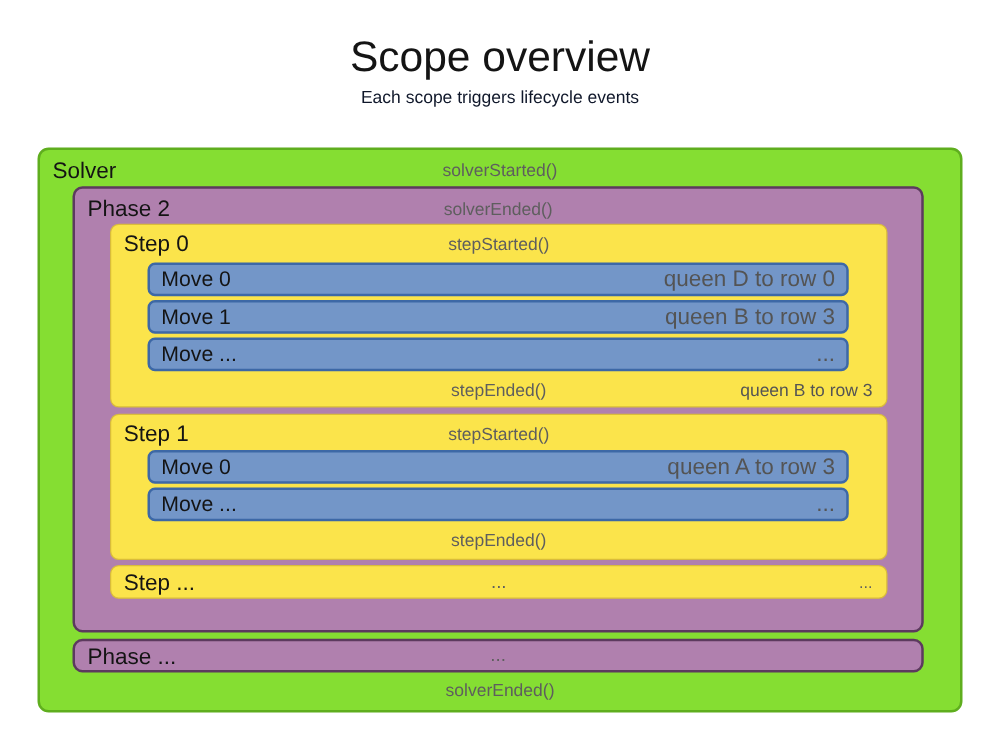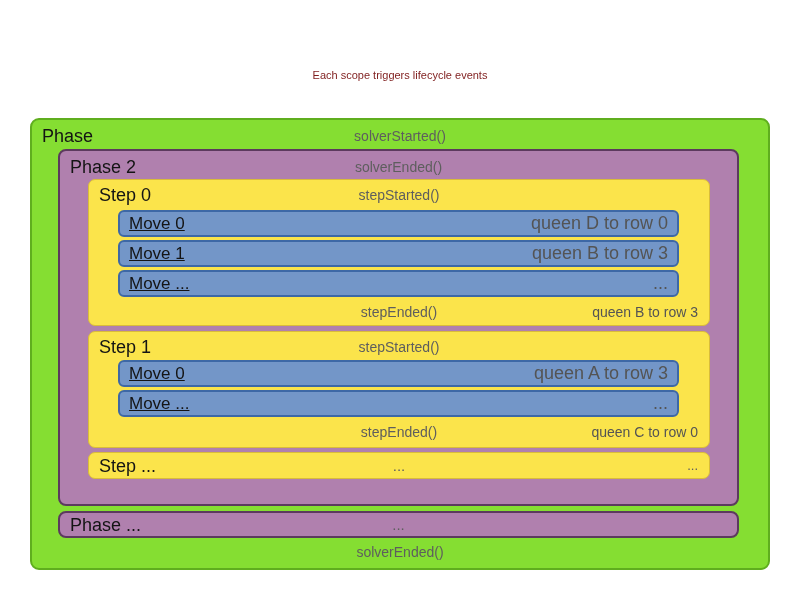--- a/index.html
+++ b/index.html
@@ -6,21 +6,21 @@
   .canvas{
     position:relative;width:800px;height:600px;background:#ffffff;overflow:hidden;
     font-family:"Liberation Sans","DejaVu Sans",sans-serif;
   }
   .title{
     position:absolute;top:27px;left:0;width:100%;text-align:center;
     font-size:34px;color:#141414;letter-spacing:0px;
   }
   .subtitle{
     position:absolute;top:69px;left:0;width:100%;text-align:center;
-    font-size:11px;color:#7f1d1d;
+    font-size:14px;color:#0f172a;
   }
   .box{position:absolute;box-sizing:border-box;}
   .solver{
     left:30px;top:118px;width:740px;height:452px;
     background:#85DE32;border:2px solid #5FAE1E;border-radius:9px;
   }
   .phase{
     background:#B080AE;border:2px solid #5C3A5E;border-radius:8px;
   }
   .phase-main{left:26px;top:29px;width:681px;height:357px;}
@@ -30,21 +30,21 @@
   }
   .step-0{left:28px;top:28px;width:622px;height:147px;}
   .step-1{left:28px;top:180px;width:622px;height:117px;}
   .step-more{left:28px;top:301px;width:622px;height:27px;}
   .move{
     position:absolute;left:29px;width:561px;height:27px;
     background:#7396C8;border:2px solid #3D68A6;border-radius:6px;
     display:flex;justify-content:space-between;align-items:center;
     padding:0 9px;box-sizing:border-box;
   }
-  .move-label{font-size:17px;color:#141414;text-decoration:underline;}
+  .move-label{font-size:17px;color:#141414;}
   .move-note{font-size:18px;color:#545454;}
   .row{position:absolute;left:0;right:0;height:24px;line-height:24px;}
   .scope-label{position:absolute;left:10px;font-size:18px;color:#141414;white-space:nowrap;}
   .event{
     position:absolute;left:0;right:0;text-align:center;
     font-size:14px;color:#5E5E5E;white-space:nowrap;
   }
   .end-note{
     position:absolute;right:11px;font-size:14px;color:#545454;white-space:nowrap;
   }
@@ -54,26 +54,27 @@
   }
   .dots-right{
     position:absolute;right:11px;font-size:13px;color:#5E5E5E;
   }
 </style>
 </head>
 <body>
 
 <div class="canvas">
 
+  <div class="title">Scope overview</div>
   <div class="subtitle">Each scope triggers lifecycle events</div>
 
   <div class="box solver">
     <div class="row" style="top:4px;">
       <span class="event">solverStarted()</span>
-      <span class="scope-label">Phase</span>
+      <span class="scope-label">Solver</span>
     </div>
 
     <div class="box phase phase-main">
       <div class="row" style="top:4px;">
         <span class="event">solverEnded()</span>
         <span class="scope-label">Phase 2</span>
       </div>
 
       <div class="box step step-0">
         <div class="row" style="top:3px;">
@@ -106,21 +107,20 @@
         <div class="move" style="top:28px;">
           <span class="move-label">Move 0</span>
           <span class="move-note">queen A to row 3</span>
         </div>
         <div class="move" style="top:58px;">
           <span class="move-label">Move ...</span>
           <span class="move-note">...</span>
         </div>
         <div class="row" style="top:88px;">
           <span class="event">stepEnded()</span>
-          <span class="end-note">queen C to row 0</span>
         </div>
       </div>
 
       <div class="box step step-more">
         <div class="row" style="top:1px;">
           <span class="dots-center">...</span>
           <span class="scope-label">Step ...</span>
           <span class="dots-right">...</span>
         </div>
       </div>

